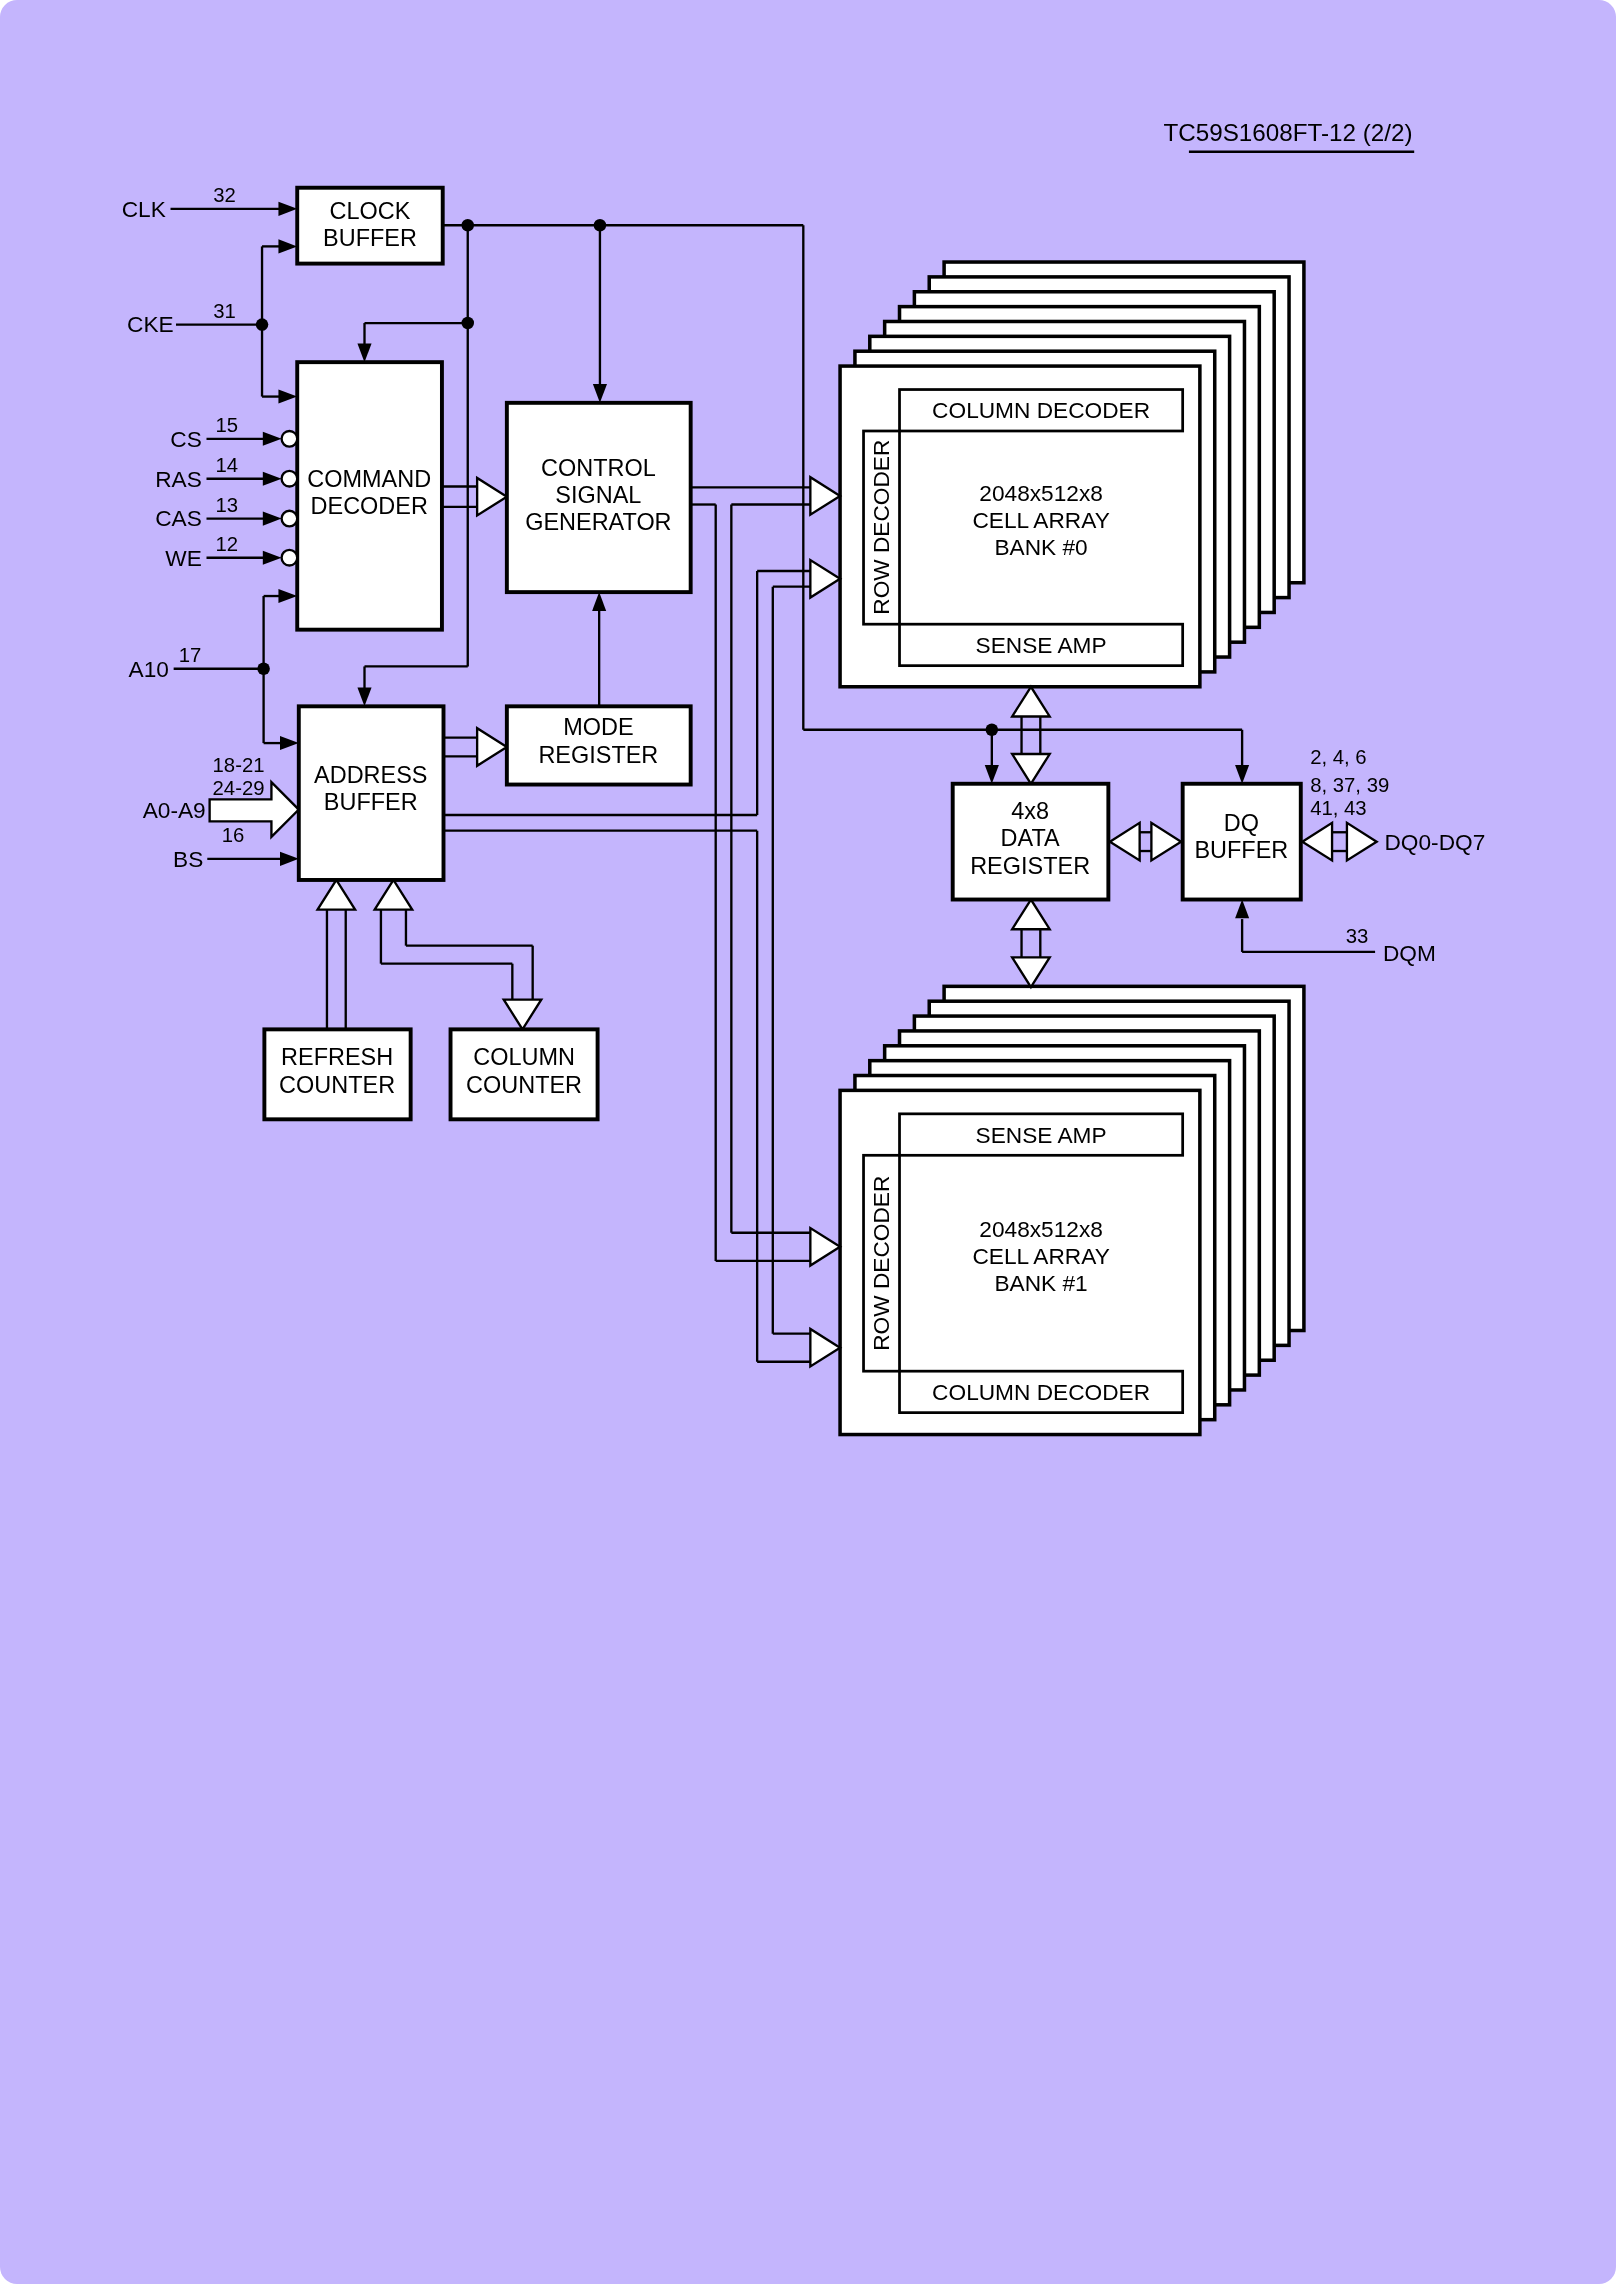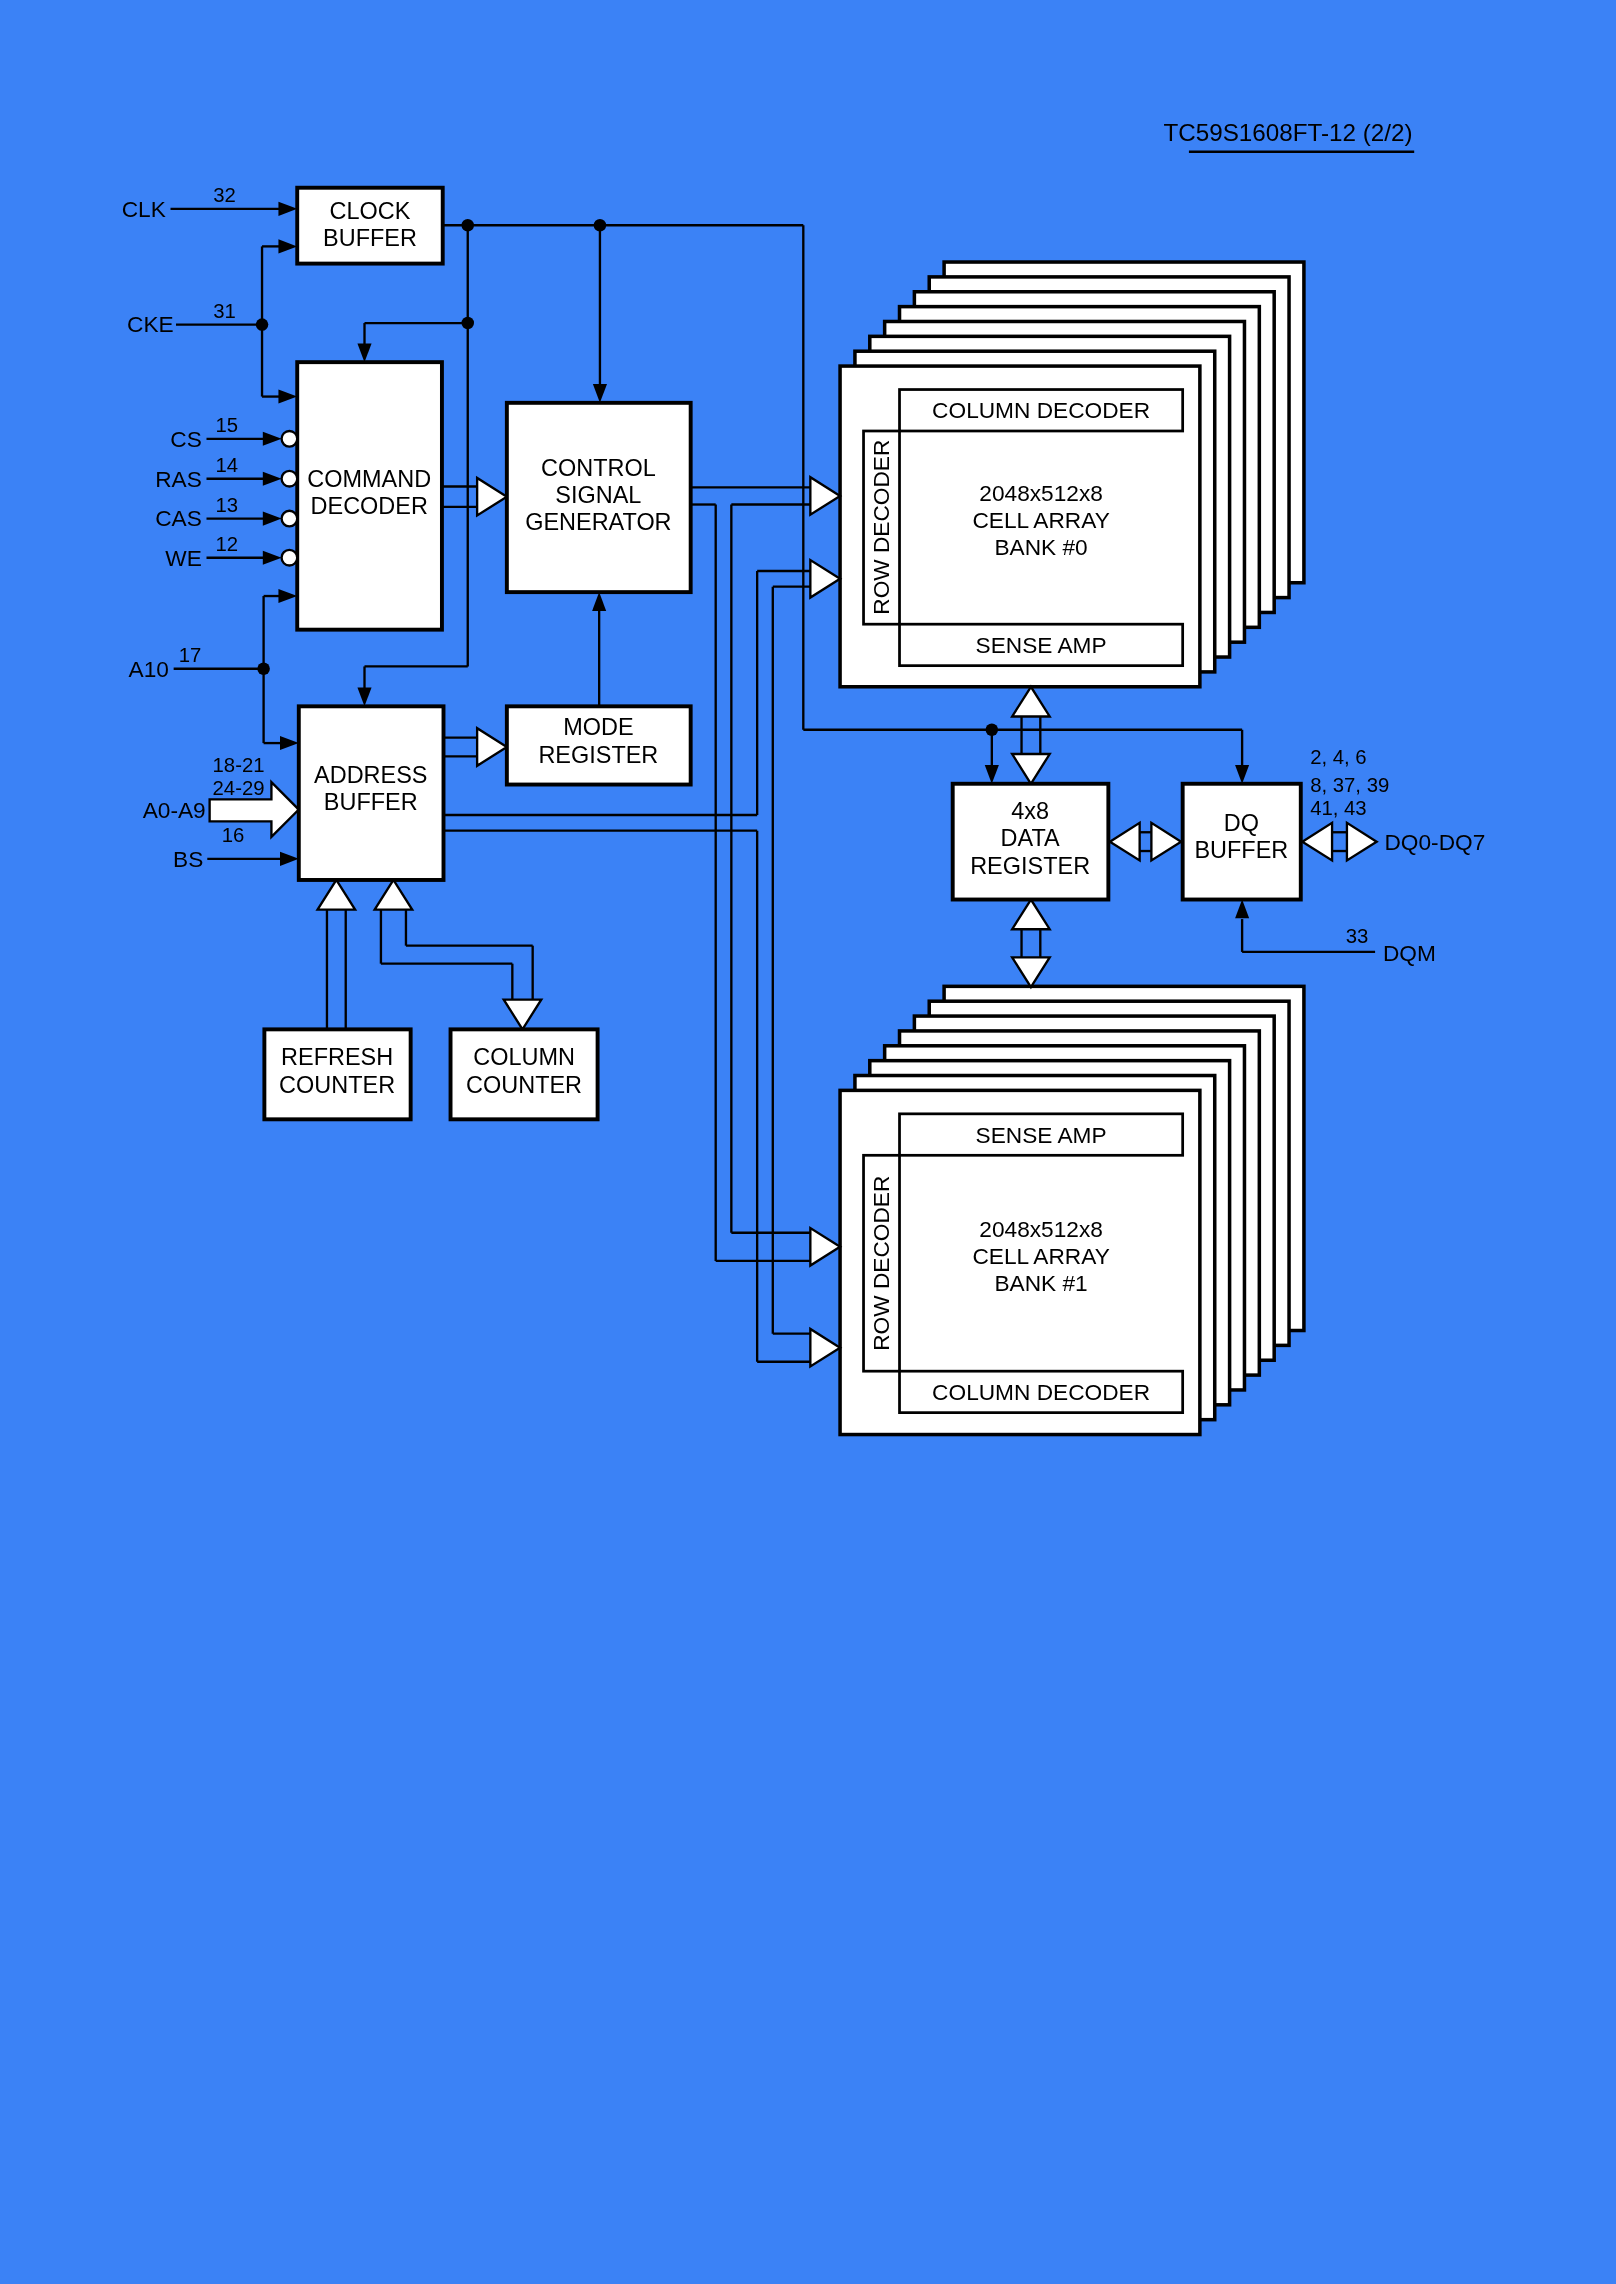--- a/index.html
+++ b/index.html
@@ -1,16 +1,16 @@
 <!DOCTYPE html>
 <html style="font-size:12.5px"><head>
 <meta charset="utf-8">
 <style>
   html,body{margin:0;padding:0;background:#ffffff;}
-  .page{position:relative;width:1616px;height:2284px;background:#3b82f6;overflow:hidden;}
+  .page{position:relative;width:1616px;height:2284px;background:#c4b5fd;overflow:hidden;border-radius:17px;}
   svg{display:block;}
   text{font-family:"Liberation Sans","DejaVu Sans",sans-serif;fill:#000;}
   .blktxt{font-size:30px;}
   .bartxt{font-size:29px;}
   .celltxt{font-size:29px;}
   .sig{font-size:29px;}
   .pin{font-size:26px;}
   .title{font-size:31px;}
   .wire{stroke:#000;stroke-width:3;fill:none;}
   .box{fill:#fff;stroke:#000;stroke-width:5;}

